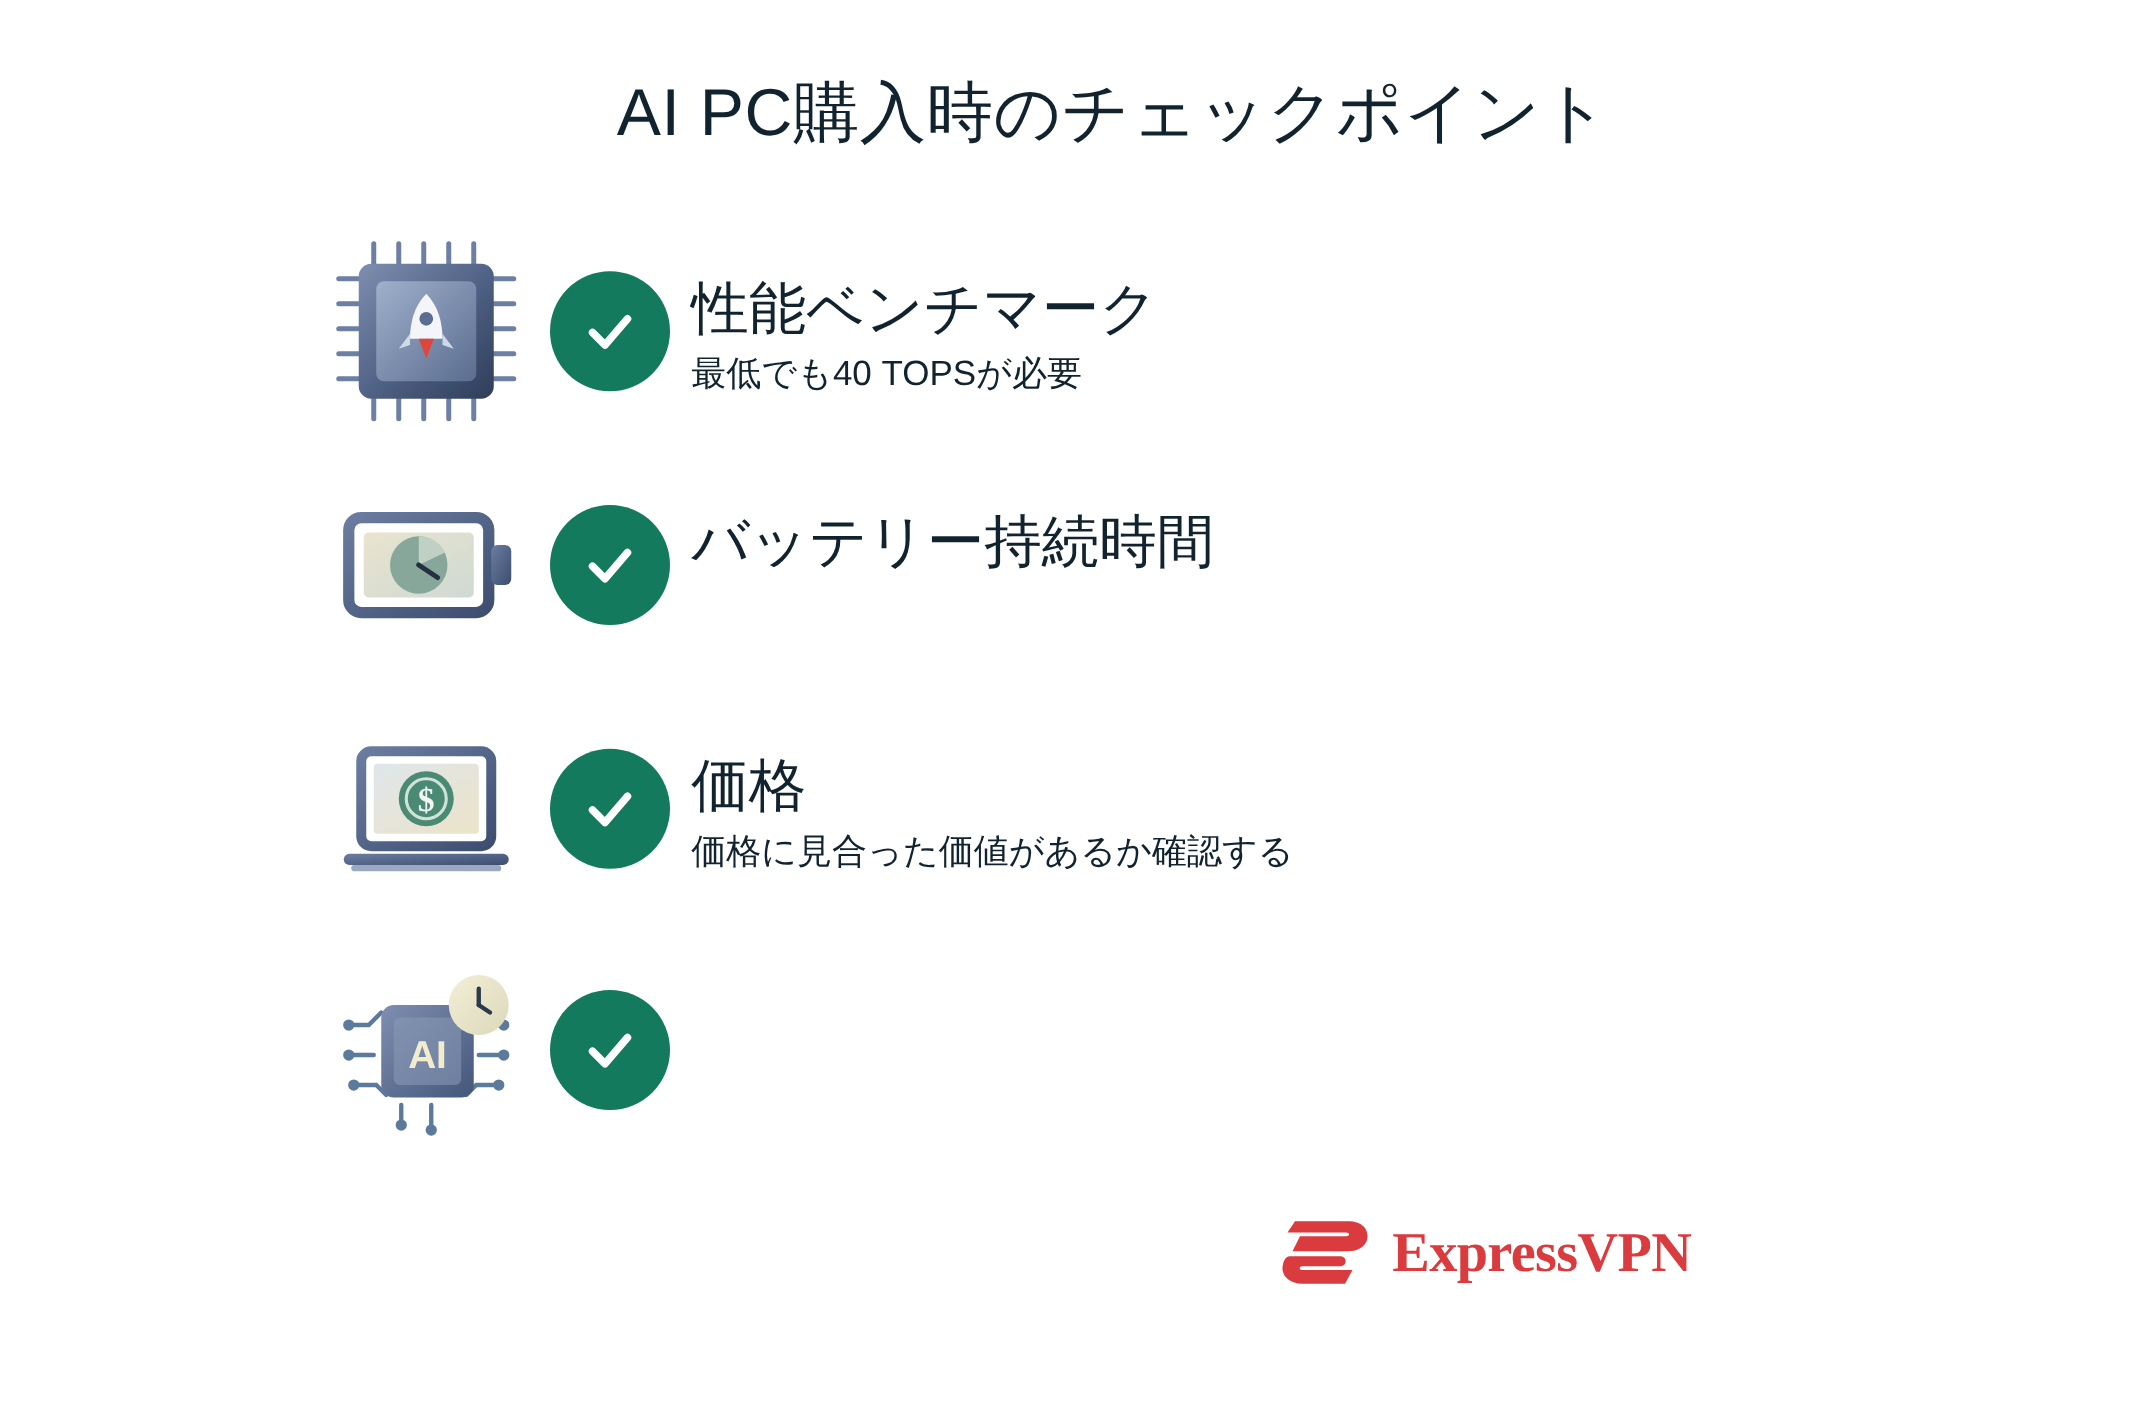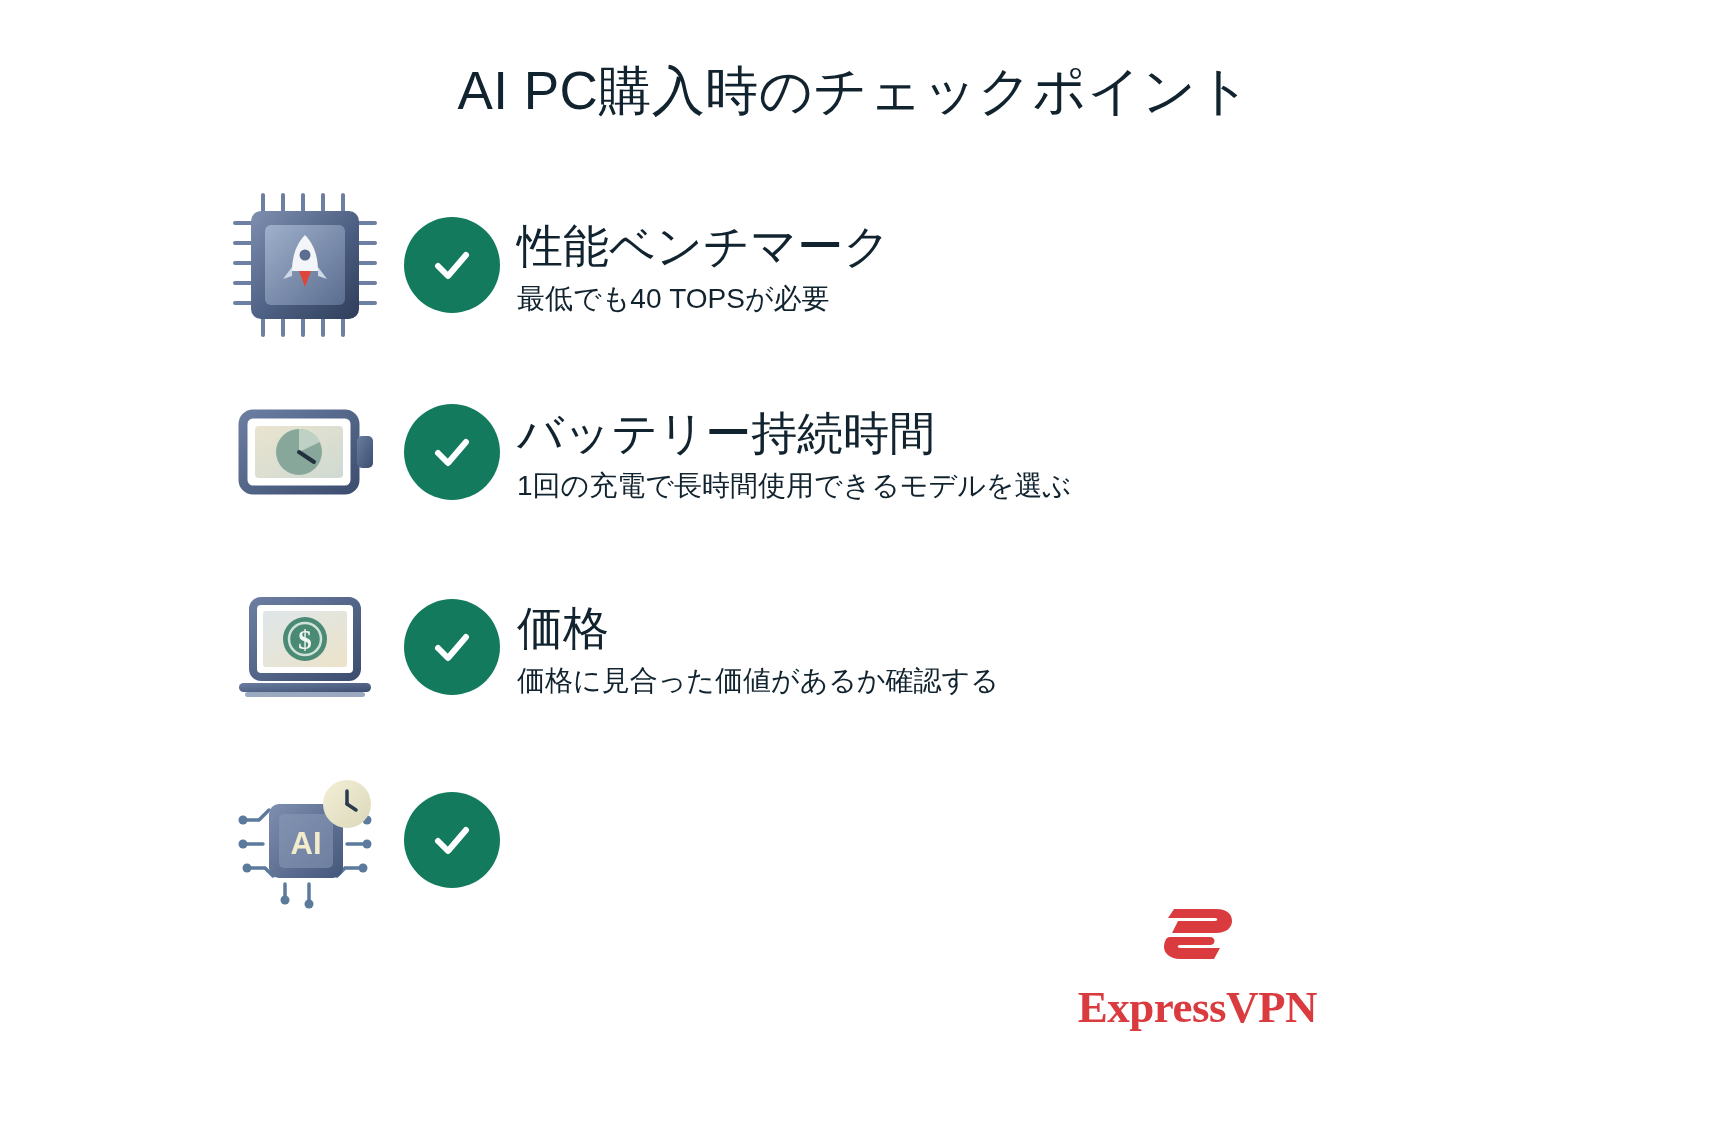--- a/index.html
+++ b/index.html
@@ -6,20 +6,21 @@
   html, body {
     width:1709px; height:1121px;
     background:#ffffff;
     font-family:"Liberation Sans","DejaVu Sans",sans-serif;
     overflow:hidden;
   }
   #page {
     position:relative;
     width:1412px; height:1121px;
     background:#ffffff;
+    margin-left:36px;
   }
 
   
   .title {
     position:absolute;
     top:62px; left:0; width:1709px;
     text-align:center;
     font-size:53px;
     font-weight:400;
     letter-spacing:0.5px;
@@ -89,21 +90,20 @@
   .row-4 .row-text { padding-top:20px; }
   .row-4 .row-icon, .row-4 .row-check { height:170px; }
 
   
   .logo-wrap {
     position:absolute;
     right:95px; bottom:88px;
     display:flex;
     align-items:center;
     gap:16px;
-    flex-direction:column;
   }
   .logo-mark { width:78px; height:62px; display:block; }
   .logo-text {
     font-family:"Liberation Serif","DejaVu Serif",serif;
     font-size:45px;
     font-weight:700;
     color:#d93b3f;
     letter-spacing:-0.5px;
     white-space:nowrap;
   }
@@ -202,21 +202,20 @@
       </div>
       <div class="row-check">
         <div class="check-circle">
           <svg width="52" height="52" viewBox="0 0 52 52">
             <path d="M12 27 L22 37 L40 16" fill="none" stroke="#ffffff" stroke-width="6" stroke-linecap="round" stroke-linejoin="round"></path>
           </svg>
         </div>
       </div>
       <div class="row-text">
         <div class="row-title">バッテリー持続時間</div>
-        <div class="row-desc">1回の充電で長時間使用できるモデルを選ぶ</div>
       </div>
     </div>
 
     <div class="row row-3">
       <div class="row-icon">
         <svg width="160" height="160" viewBox="0 0 160 160">
           <defs>
             <linearGradient id="g-lap" x1="0" y1="0" x2="1" y2="1">
               <stop offset="0%" stop-color="#6a7da0"></stop>
               <stop offset="100%" stop-color="#3d4e70"></stop>

